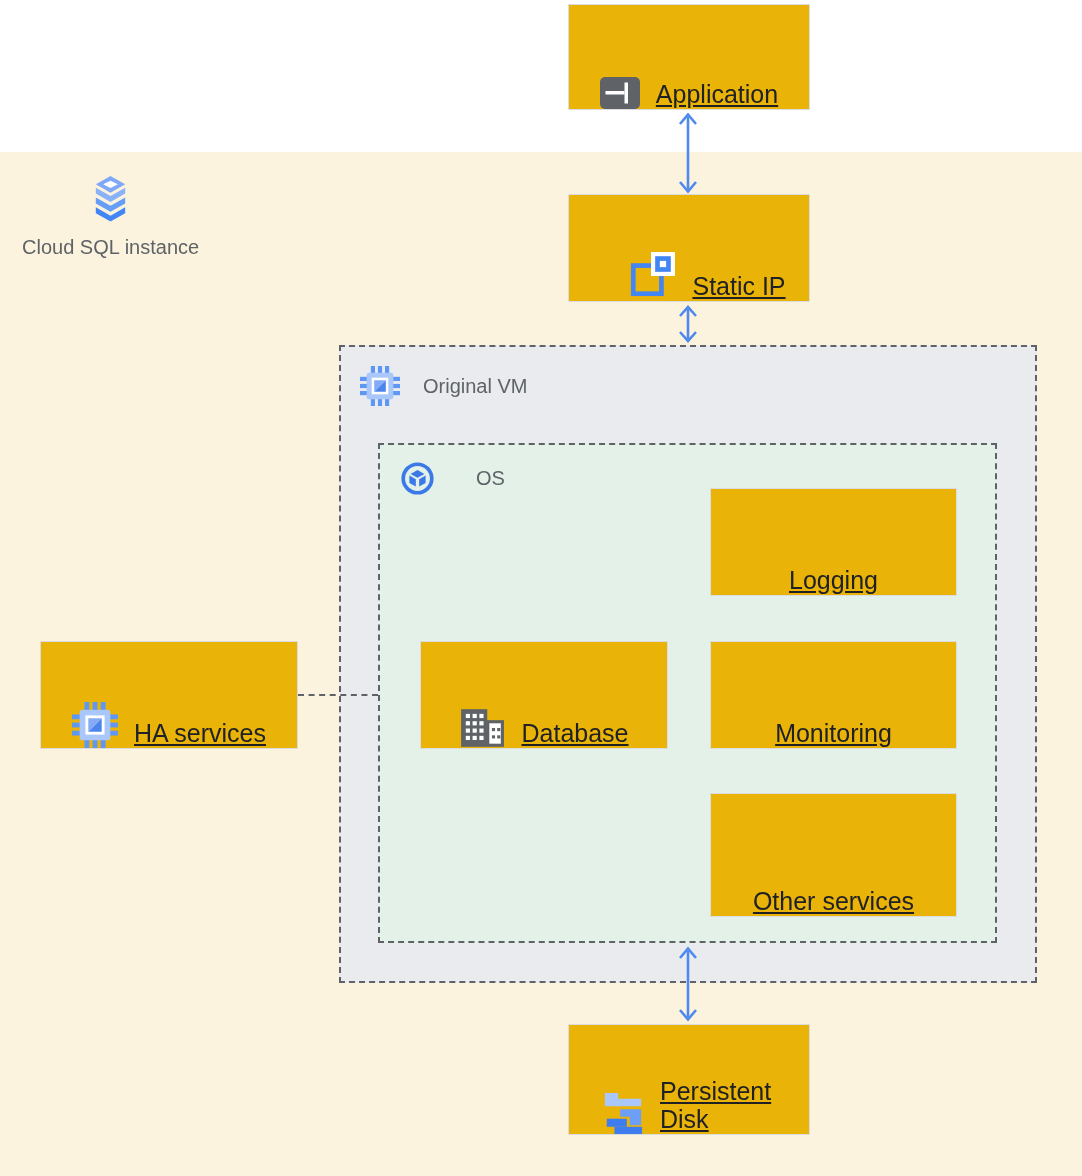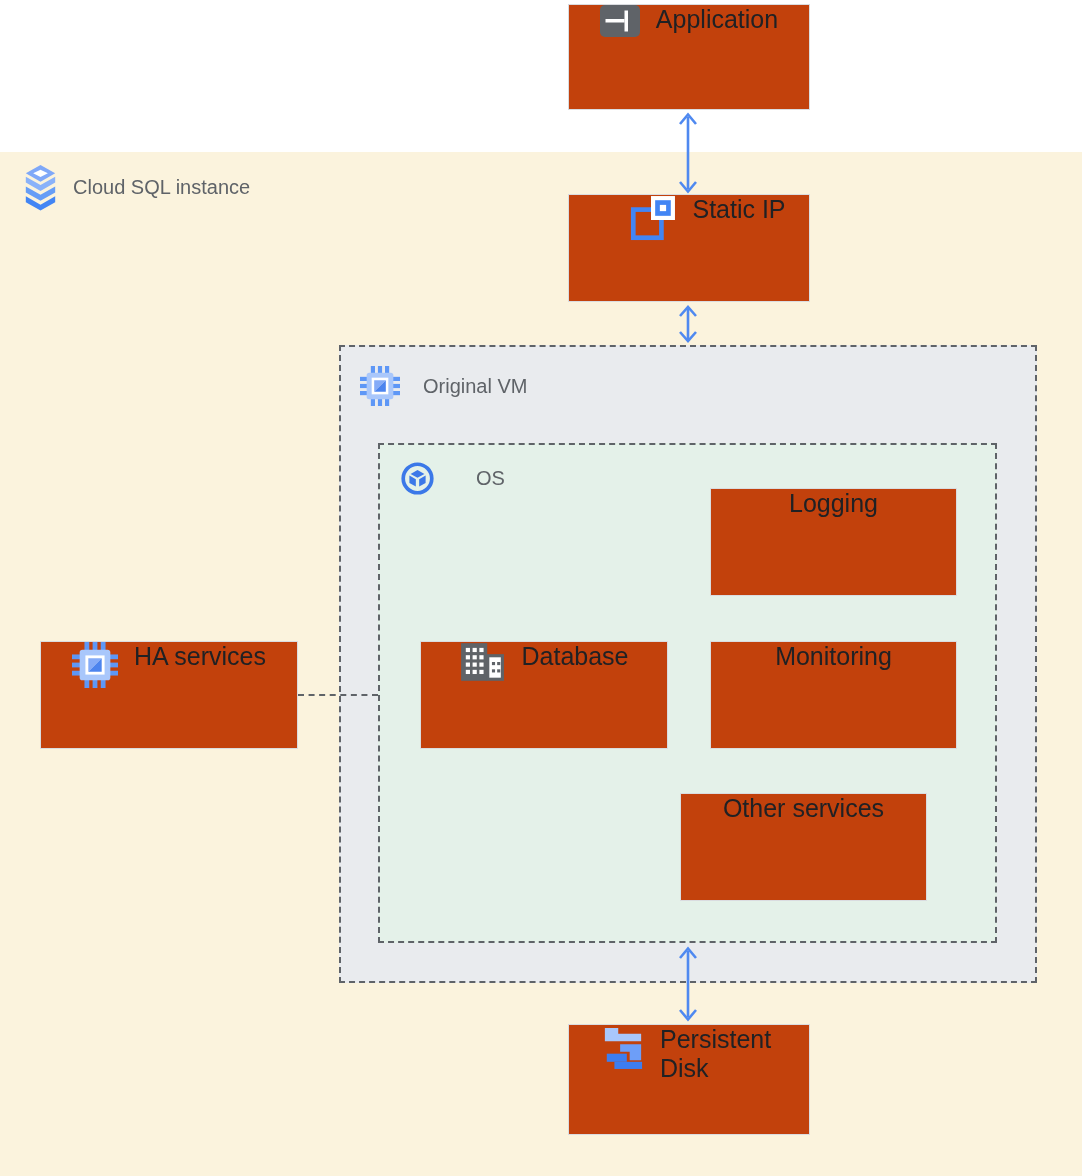--- a/index.html
+++ b/index.html
@@ -10,34 +10,34 @@
   html,body { margin:0; padding:0; }
   .canvas {
     position:relative; width:1082px; height:1176px; background:var(--canvas-bg);
     font-family:"Liberation Sans", sans-serif; overflow:hidden;
   }
   .zone-yellow { position:absolute; left:0; top:152px; width:1082px; height:1024px; background:var(--zone-yellow); }
   .region { position:absolute; border:2px dashed var(--dashed-border); box-sizing:border-box; }
   .region-vm { left:339px; top:345px; width:698px; height:638px; background:var(--zone-gray); }
   .region-os { left:378px; top:443px; width:619px; height:500px; background:var(--zone-green); }
   .zone-label { position:absolute; display:flex; align-items:center; gap:14px; color:var(--label-gray); font-size:20px; white-space:nowrap; }
-  .zl-cloudsql { left:22px; top:164px; }
+  .zl-cloudsql { left:22px; top:175px;flex-direction:column; }
   .zl-vm { left:360px; top:366px;gap:23px; }
   .zl-os { left:400px; top:461px;gap:41px; }
   .node {
-    position:absolute; background:#c2410c; border:1px solid var(--node-border); box-sizing:border-box;
-    display:flex; align-items:flex-start; justify-content:center; gap:16px;
-    color:var(--label-dark); font-size:25px;
+    position:absolute; background:#eab308; border:1px solid var(--node-border); box-sizing:border-box;
+    display:flex; align-items:flex-end; justify-content:center; gap:16px;
+    color:var(--label-dark); font-size:25px;text-decoration:underline;
   }
   .n-application { left:568px; top:4px; width:242px; height:106px; }
   .n-staticip { left:568px; top:194px; width:242px; height:108px;padding-left:34px; }
   .n-logging { left:710px; top:488px; width:247px; height:108px; }
   .n-database { left:420px; top:641px; width:248px; height:108px; }
   .n-monitoring { left:710px; top:641px; width:247px; height:108px; }
-  .n-other { left:680px; top:793px; width:247px; height:108px; }
+  .n-other { left:710px; top:793px; width:247px; height:124px; }
   .n-ha { left:40px; top:641px; width:258px; height:108px; }
   .n-pd { left:568px; top:1024px; width:242px; height:111px; }
   .pd-label { width:116px; line-height:1.15; }
   .arrow { position:absolute; left:675px; }
   .arrow line, .arrow polyline { stroke:var(--arrow-blue); stroke-width:2.6; fill:none; }
   .a1 { top:112px; } .a2 { top:305px; } .a3 { top:946px; }
   .dashed-connector { position:absolute; left:298px; top:694px; width:80px; border-top:2px dashed var(--dashed-border); }
   .icon { flex:0 0 auto; display:block; }
 </style>
 </head>

